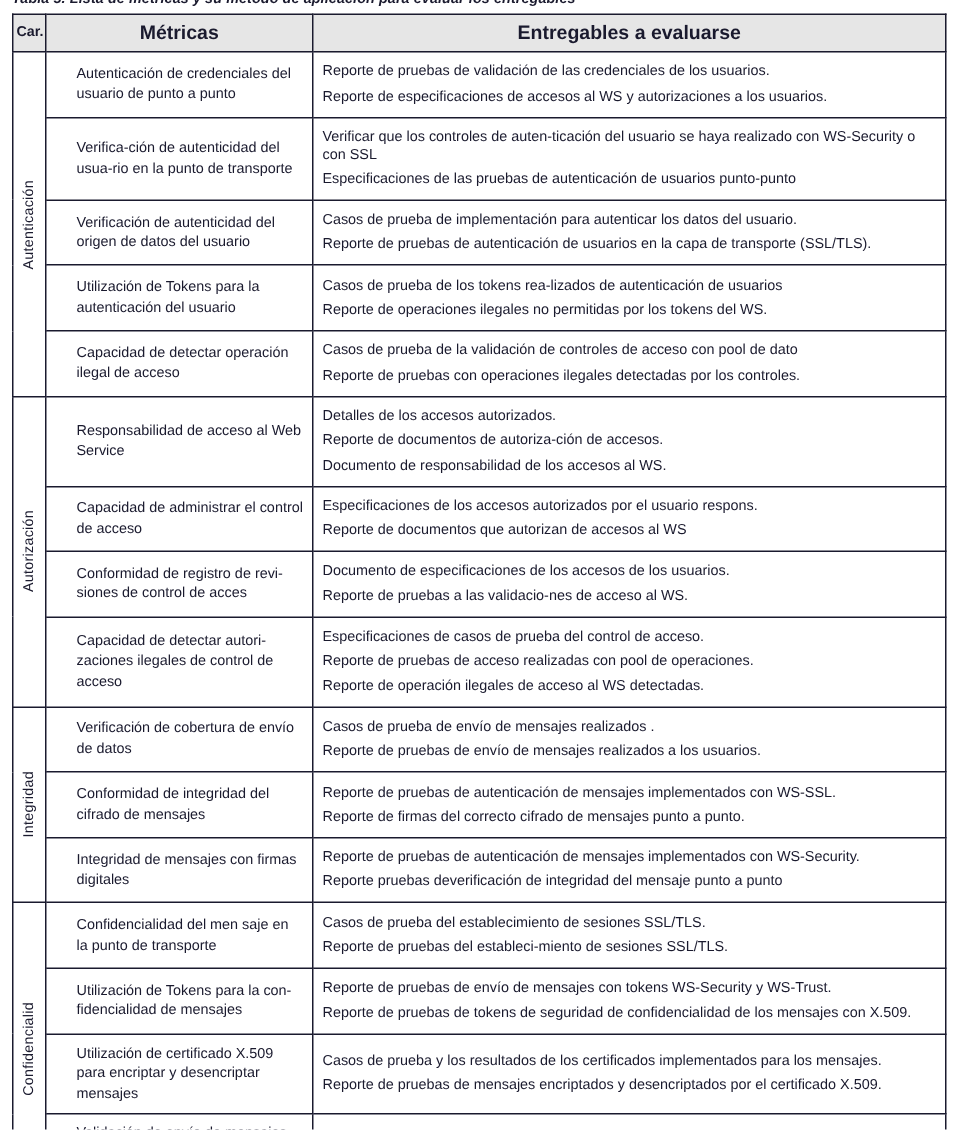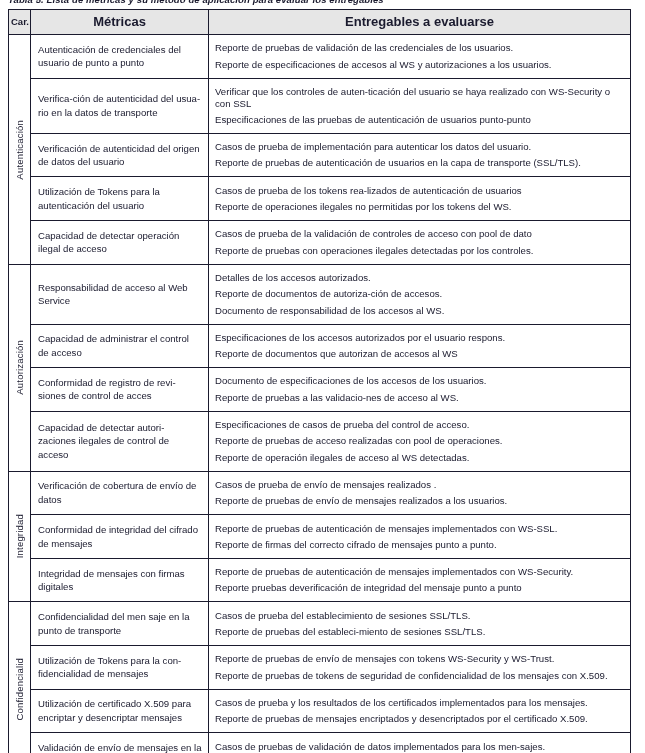--- a/index.html
+++ b/index.html
@@ -76,21 +76,21 @@
   .cat-inner {
     writing-mode: vertical-rl;
     transform: rotate(180deg);
     white-space: nowrap;
     font-size: 9.5px;
     margin: 0 auto;
     line-height: 1;
     letter-spacing: 0.2px;
   }
   td.metric {
-    padding: 6px 6px 6px 7px;
+    padding: 6px 6px 6px 20px;
     font-size: 9.6px;
     line-height: 1.42;
     vertical-align: middle;
   }
   td.deliv {
     padding: 5px 5px 5px 6px;
     font-size: 9.6px;
     line-height: 1.0;
     vertical-align: middle;
   }
@@ -128,21 +128,21 @@
             <td class="cat" rowspan="5">
               <div class="cat-inner">Autenticación</div>
             </td>
             <td class="metric">Autenticación de credenciales del usuario de punto a punto</td>
             <td class="deliv">
               <span class="line">Reporte de pruebas de validación de las credenciales de los usuarios.</span>
               <span class="line">Reporte de especificaciones de accesos al WS y autorizaciones a los usuarios.</span>
             </td>
           </tr>
           <tr>
-            <td class="metric">Verifica-ción de autenticidad del usua-rio en la datos de transporte</td>
+            <td class="metric">Verifica-ción de autenticidad del usua-rio en la punto de transporte</td>
             <td class="deliv">
               <span class="line">Verificar que los controles de auten-ticación del usuario se haya realizado con WS-Security o con SSL</span>
               <span class="line">Especificaciones de las pruebas de autenticación de usuarios punto-punto</span>
             </td>
           </tr>
           <tr>
             <td class="metric">Verificación de autenticidad del origen de datos del usuario</td>
             <td class="deliv">
               <span class="line">Casos de prueba de implementación para autenticar los datos del usuario.</span>
               <span class="line">Reporte de pruebas de autenticación de usuarios en la capa de transporte (SSL/TLS).</span>

